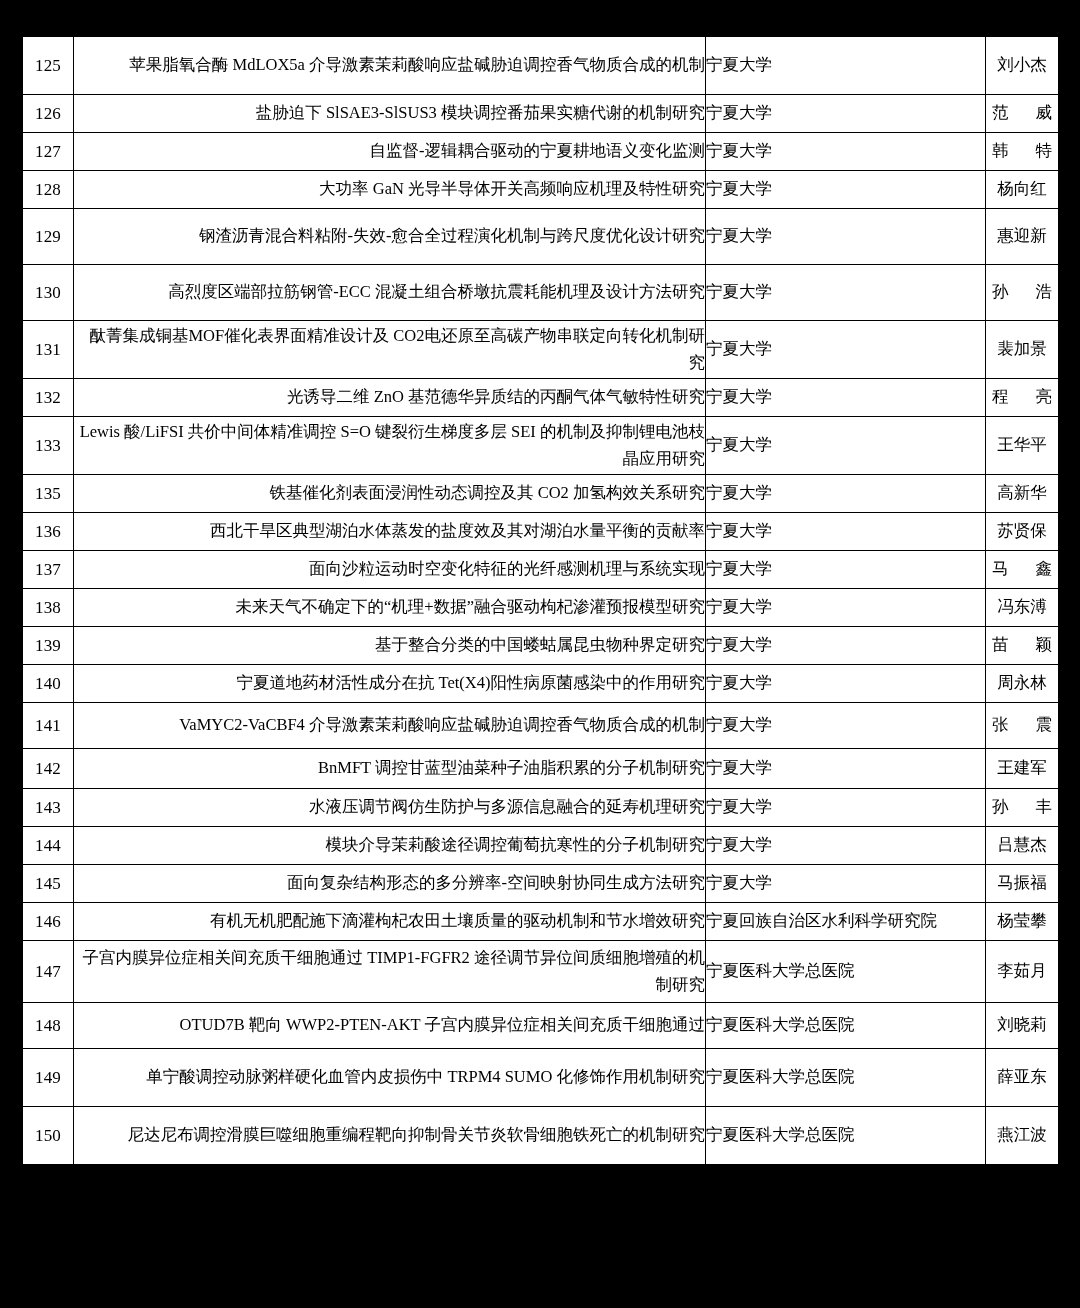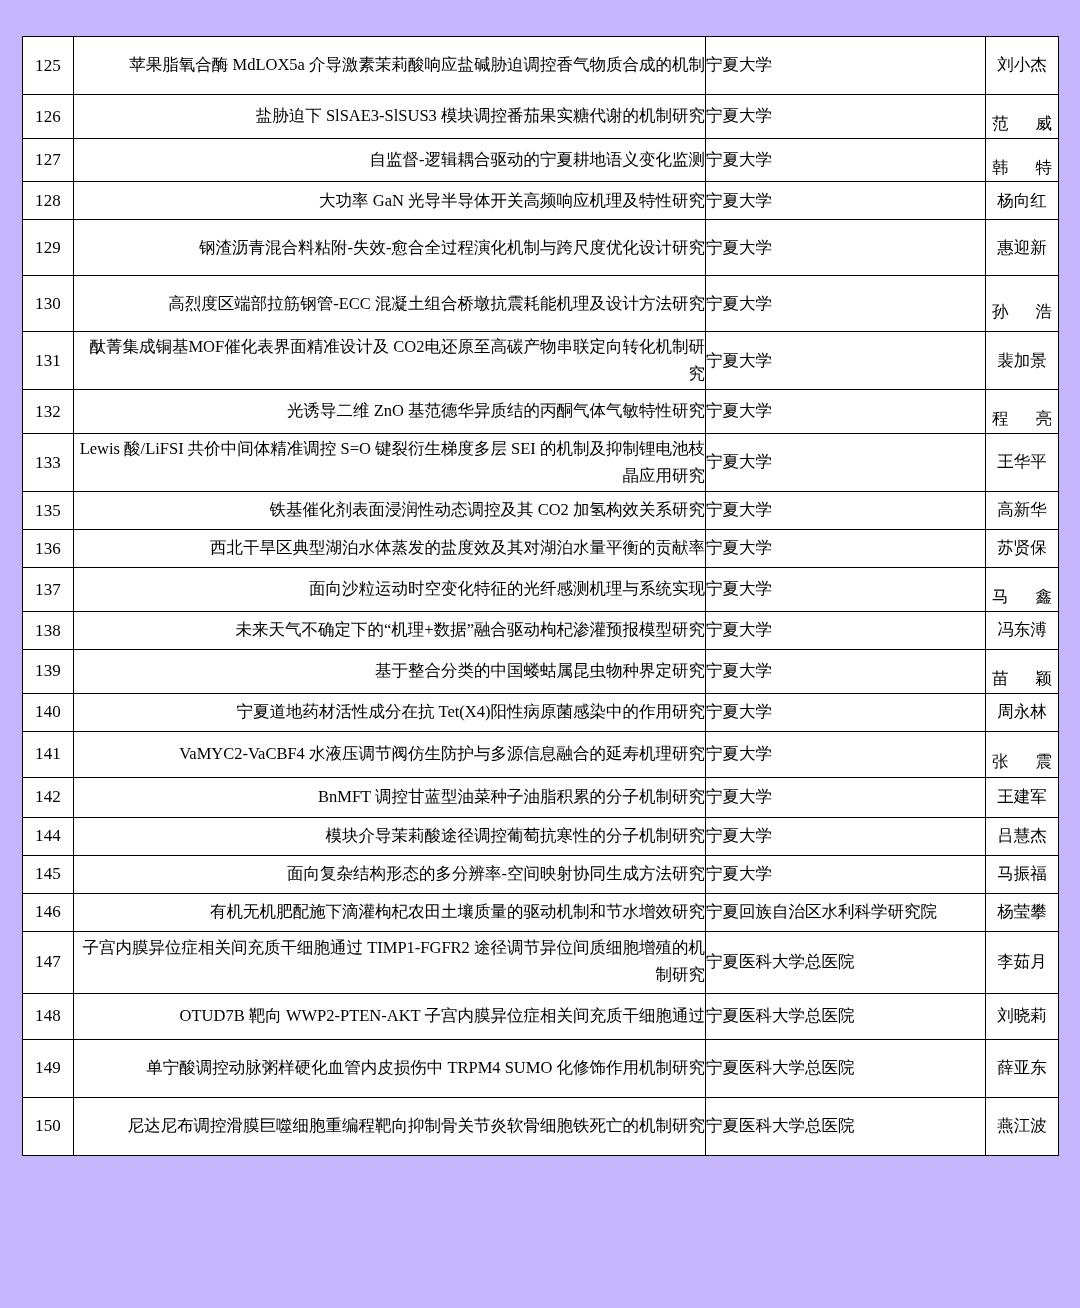--- a/index.html
+++ b/index.html
@@ -12,21 +12,21 @@
     height: 1308px;
     font-family: "Liberation Serif", "DejaVu Serif", serif;
     color: #000000;
     overflow: hidden;
   }
 
   #page {
     position: relative;
     width: 1080px;
     height: 1308px;
-    background: #c4b5fd;
+    background: #000000;
     box-sizing: border-box;
     padding: 36px 22px 22px 22px;
   }
 
   table.project-table {
     width: 1036px;
     border-collapse: collapse;
     table-layout: fixed;
     font-size: 16.5px;
     line-height: 1.62;
@@ -73,21 +73,20 @@
   td.cell-name.spaced {
     letter-spacing: 0;
   }
   td.cell-name.spaced > span {
     display: inline-block;
     width: 100%;
     text-align: justify;
     text-align-last: justify;
     padding: 0 6px;
     box-sizing: border-box;
-    margin-top: 16px;
   }
 </style>
 </head>
 <body>
 
 <div id="page">
   <table class="project-table">
     <colgroup>
       <col class="col-no">
       <col class="col-title">
@@ -180,29 +179,35 @@
           <td class="cell-name spaced"><span>苗颖</span></td>
         </tr>
         <tr style="height: 38px;">
           <td class="cell-no">140</td>
           <td class="cell-title">宁夏道地药材活性成分在抗 Tet(X4)阳性病原菌感染中的作用研究</td>
           <td class="cell-inst">宁夏大学</td>
           <td class="cell-name">周永林</td>
         </tr>
         <tr style="height: 46px;">
           <td class="cell-no">141</td>
-          <td class="cell-title">VaMYC2-VaCBF4 水液压调节阀仿生防护与多源信息融合的延寿机理研究</td>
+          <td class="cell-title">VaMYC2-VaCBF4 介导激素茉莉酸响应盐碱胁迫调控香气物质合成的机制</td>
           <td class="cell-inst">宁夏大学</td>
           <td class="cell-name spaced"><span>张震</span></td>
         </tr>
         <tr style="height: 40px;">
           <td class="cell-no">142</td>
           <td class="cell-title">BnMFT 调控甘蓝型油菜种子油脂积累的分子机制研究</td>
           <td class="cell-inst">宁夏大学</td>
           <td class="cell-name">王建军</td>
+        </tr>
+        <tr style="height: 38px;">
+          <td class="cell-no">143</td>
+          <td class="cell-title">水液压调节阀仿生防护与多源信息融合的延寿机理研究</td>
+          <td class="cell-inst">宁夏大学</td>
+          <td class="cell-name spaced"><span>孙丰</span></td>
         </tr>
         <tr style="height: 38px;">
           <td class="cell-no">144</td>
           <td class="cell-title">模块介导茉莉酸途径调控葡萄抗寒性的分子机制研究</td>
           <td class="cell-inst">宁夏大学</td>
           <td class="cell-name">吕慧杰</td>
         </tr>
         <tr style="height: 38px;">
           <td class="cell-no">145</td>
           <td class="cell-title">面向复杂结构形态的多分辨率-空间映射协同生成方法研究</td>

